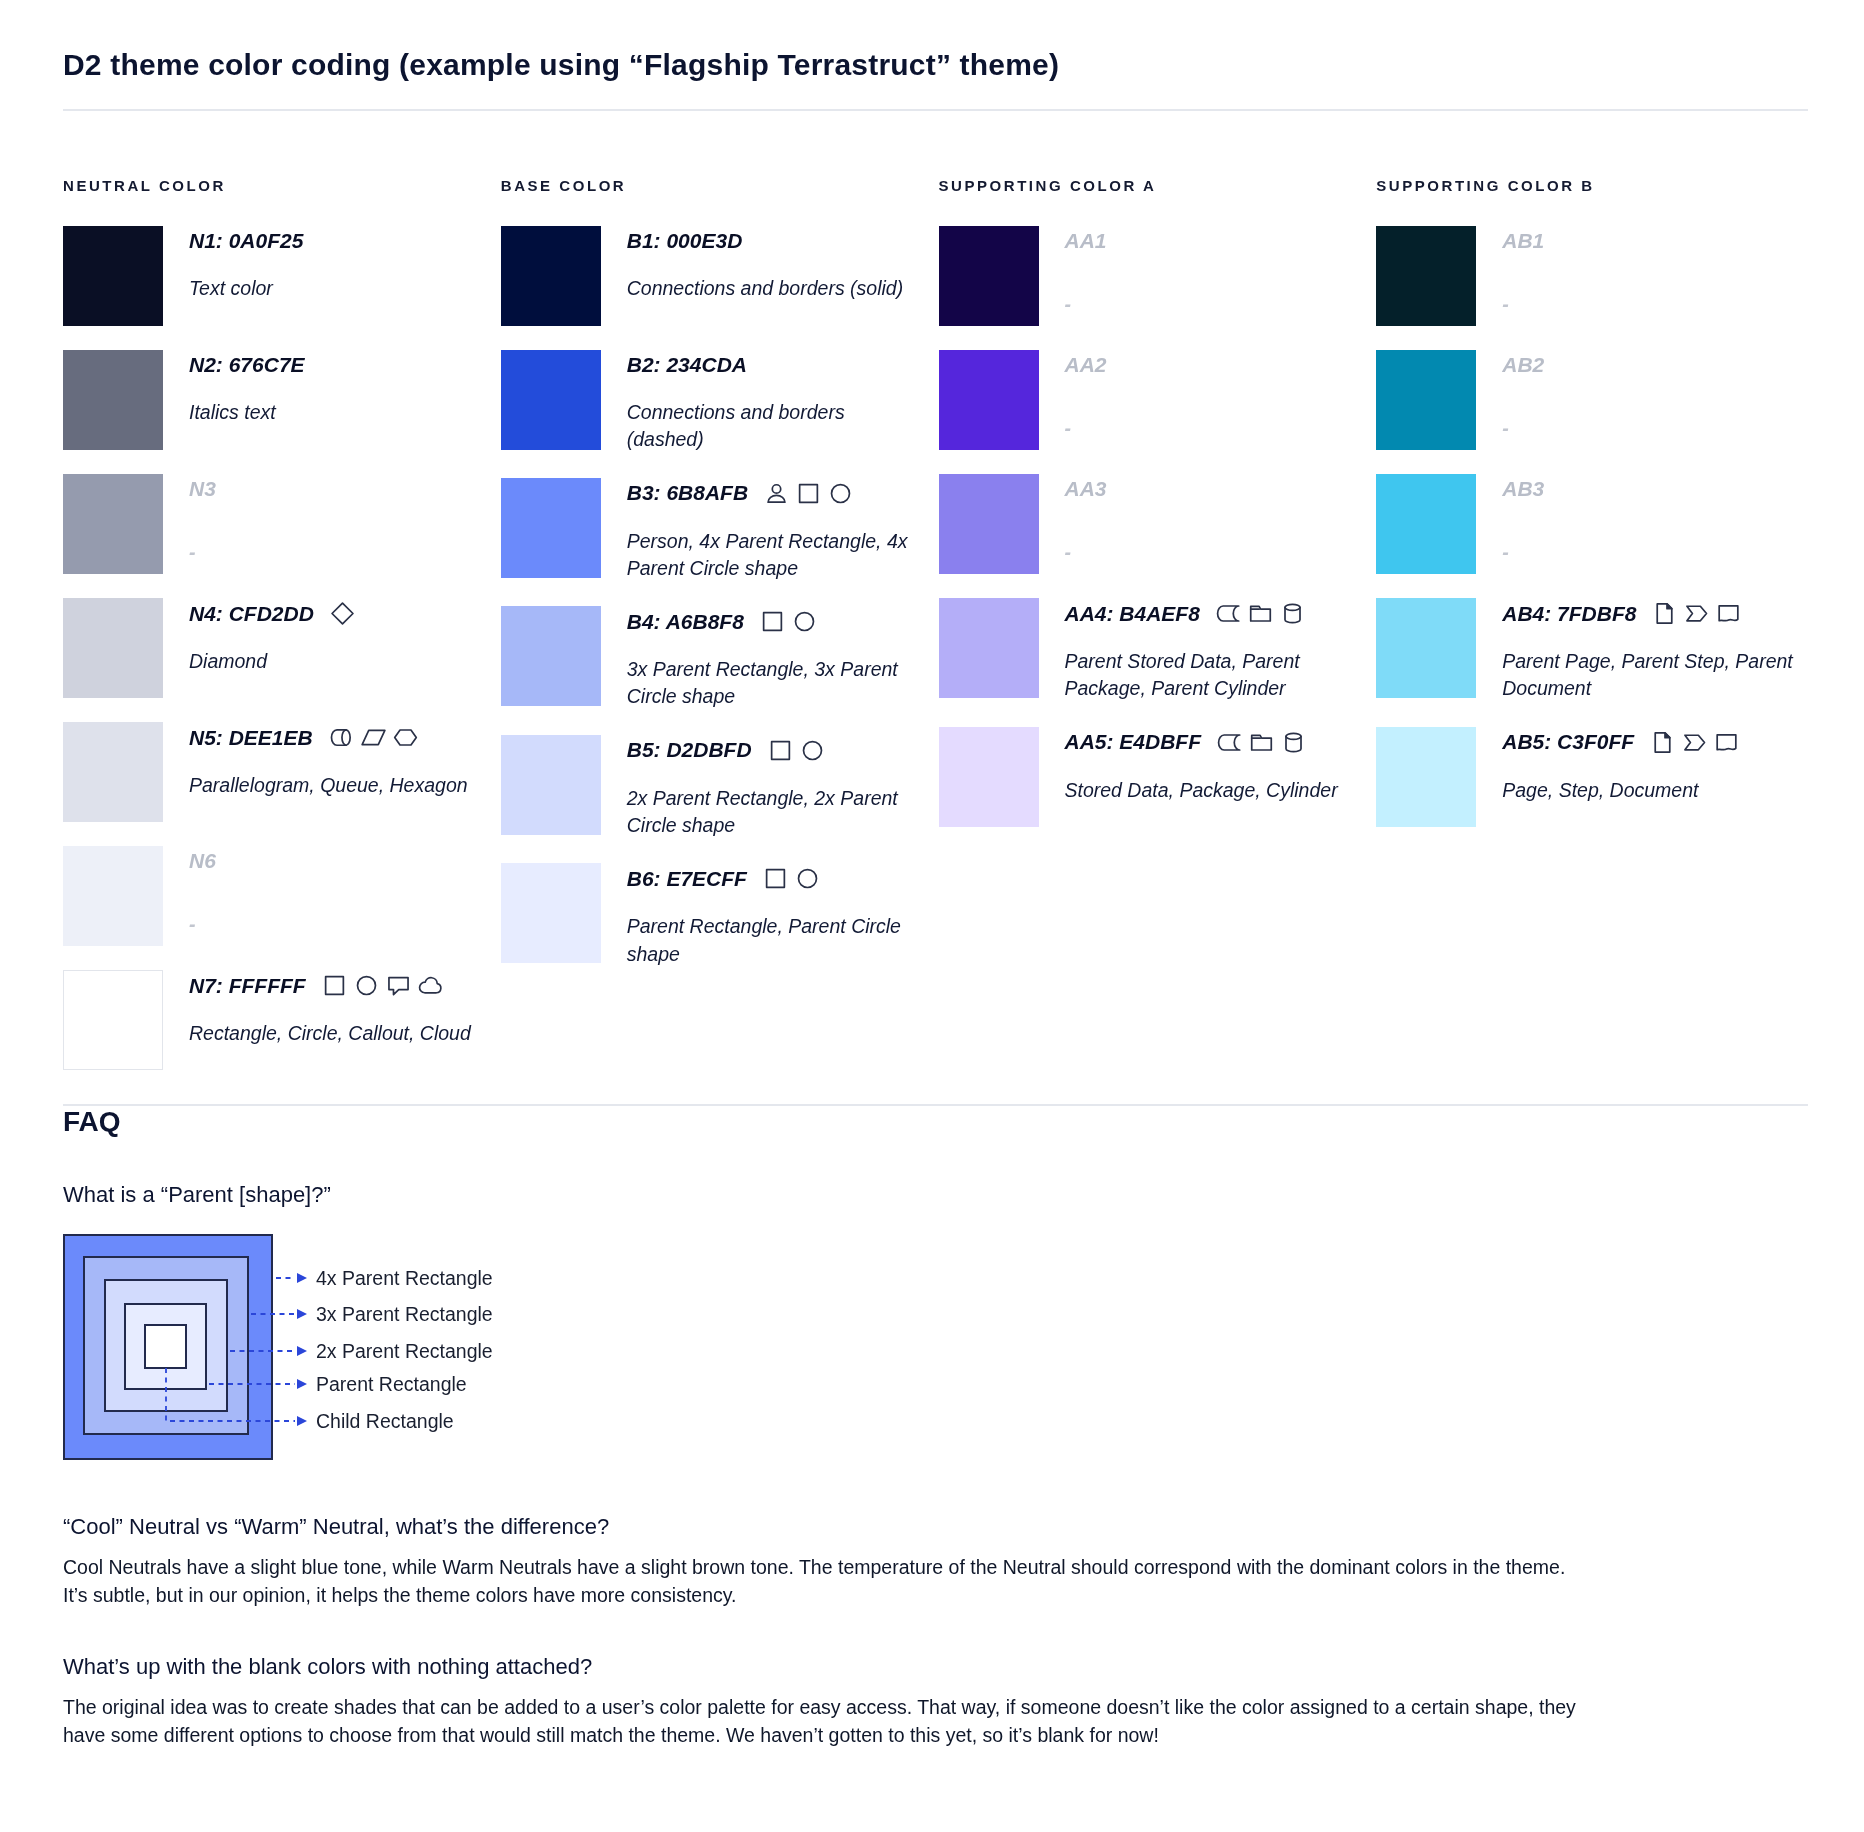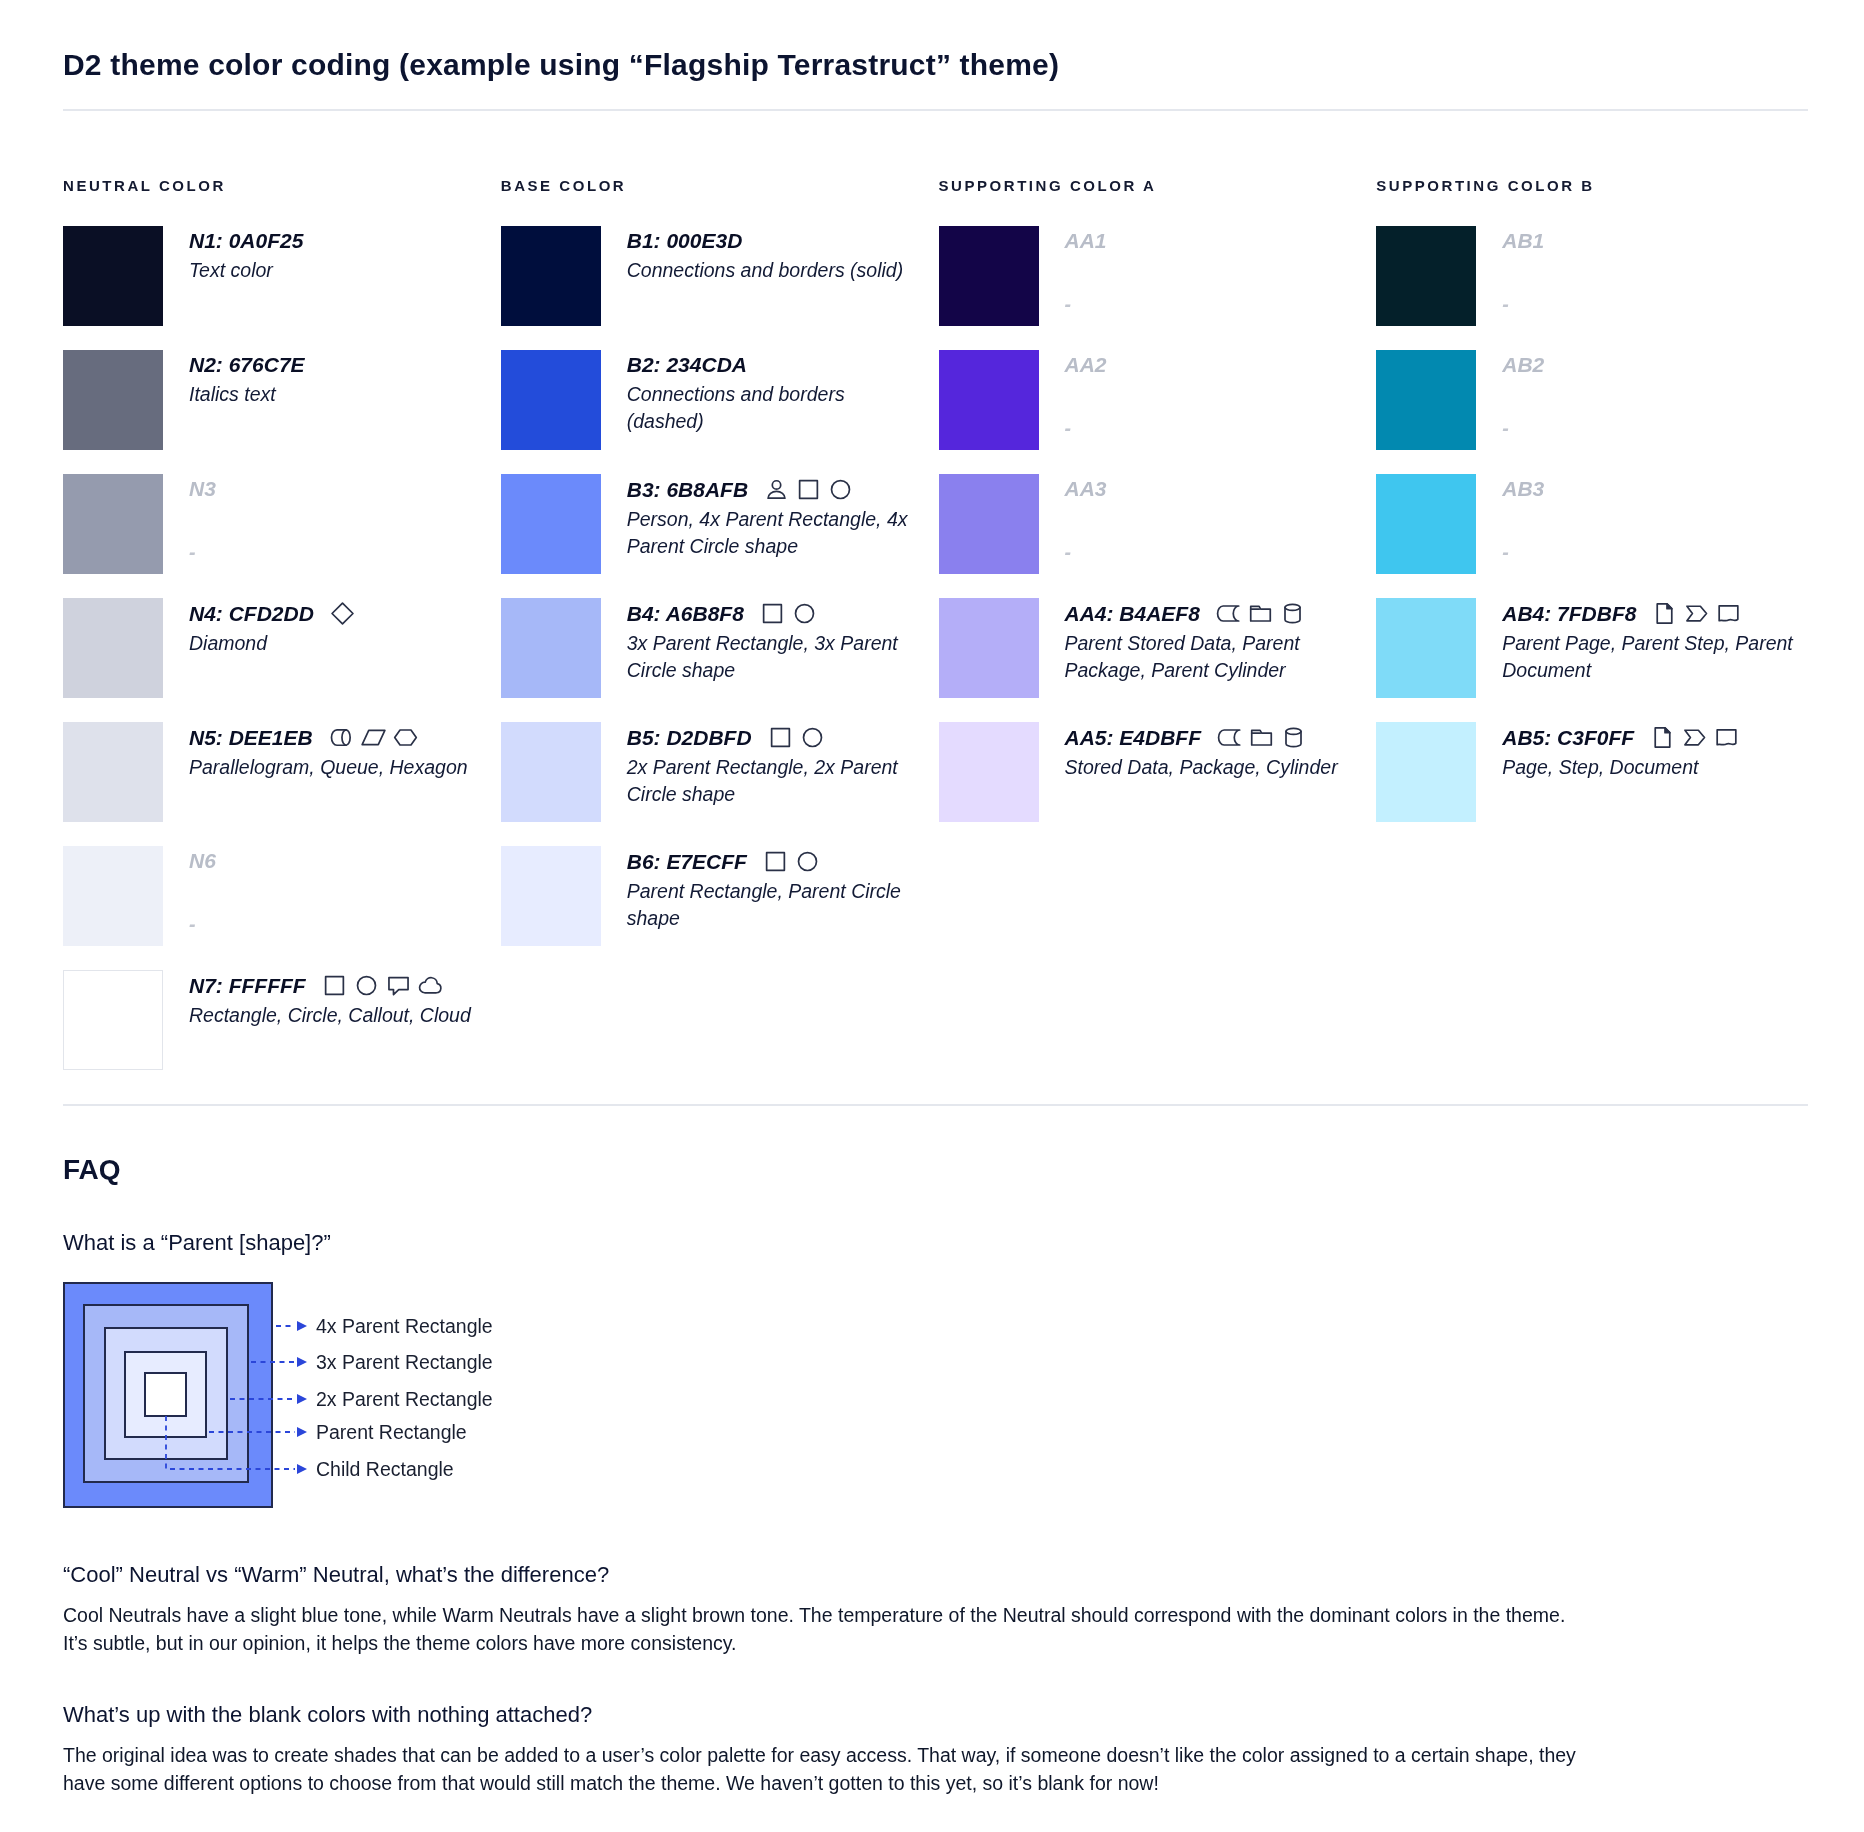--- a/index.html
+++ b/index.html
@@ -19,27 +19,27 @@
   .col-heading { font-size:15px; font-weight:700; letter-spacing:.17em; color:#141A31; margin-bottom:32px; }
   .color-row { display:flex; gap:26px; margin-bottom:24px;font-style:italic; }
   .swatch { width:100px; height:100px; flex:0 0 100px; }
   .swatch.bordered { border:1px solid #E2E5EB; }
   .row-text { max-width:300px; padding-top:3px; }
   .title-line { display:flex; align-items:center; gap:10px; }
   .color-title { font-size:21px; font-weight:700; color:#0A0F25; white-space:nowrap; }
   .icon-row { display:flex; align-items:center; gap:7px; margin-left:6px; }
   .shape-icon { color:#2A3147; display:inline-flex; }
   .shape-icon svg { width:25px; height:25px; display:block; }
-  .color-desc { font-size:19.5px; line-height:1.4; color:#121A35; margin-top:4px; }
+  .color-desc { font-size:19.5px; line-height:1.4; color:#121A35; margin-top:22px; }
   .color-row.muted .color-title { color:#B8BDC8; }
   .color-row.muted .color-desc { color:#C2C6CF; margin-top:38px; font-weight:700; }
 
   
   .faq-divider { border:0; border-top:2px solid #E4E7ED; margin-top:10px; }
-  .faq-heading { font-size:28px; font-weight:700; color:#0C1430; margin-top:48px; }
+  .faq-heading { font-size:28px; font-weight:700; color:#0C1430; }
   .faq-question { font-size:22px; font-weight:400; color:#0C1430; margin-top:44px; }
   .faq-answer { font-size:19.5px; line-height:1.45; color:#0f172a; margin-top:13px; max-width:1515px; }
   .diagram-wrap { margin:26px 0 6px 0; }
   .diagram-wrap svg { display:block; }
   .diag-label { font-size:19.5px; fill:#191F30; font-family:"Liberation Sans","DejaVu Sans",sans-serif; }
 </style>
 </head>
 <body>
 
 <div class="page">

